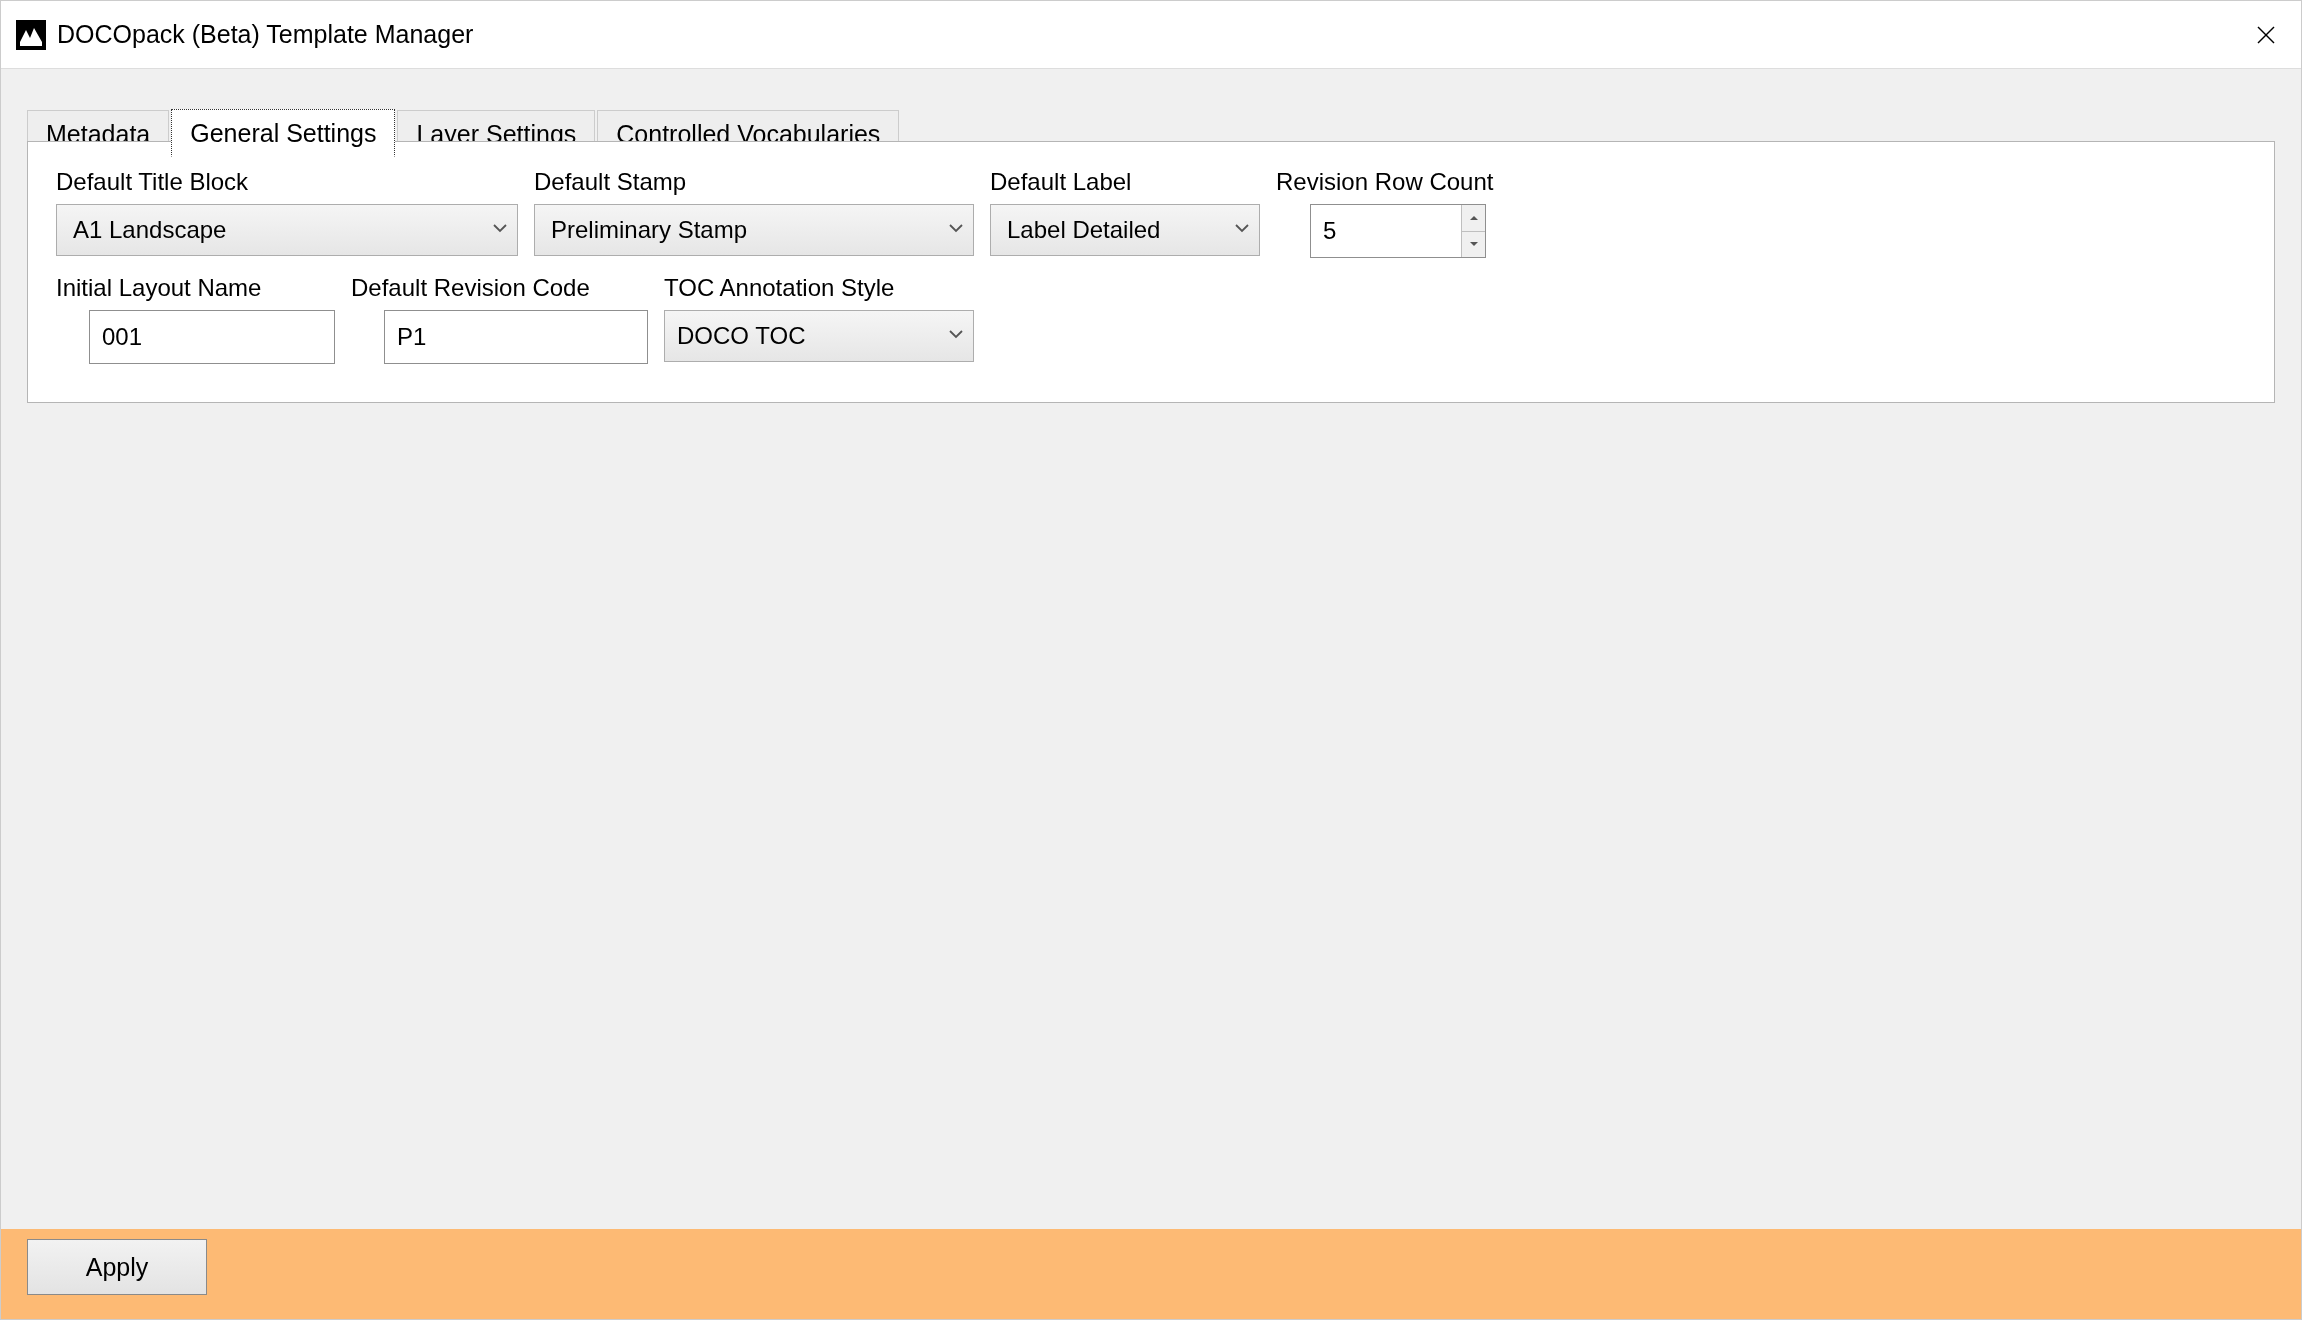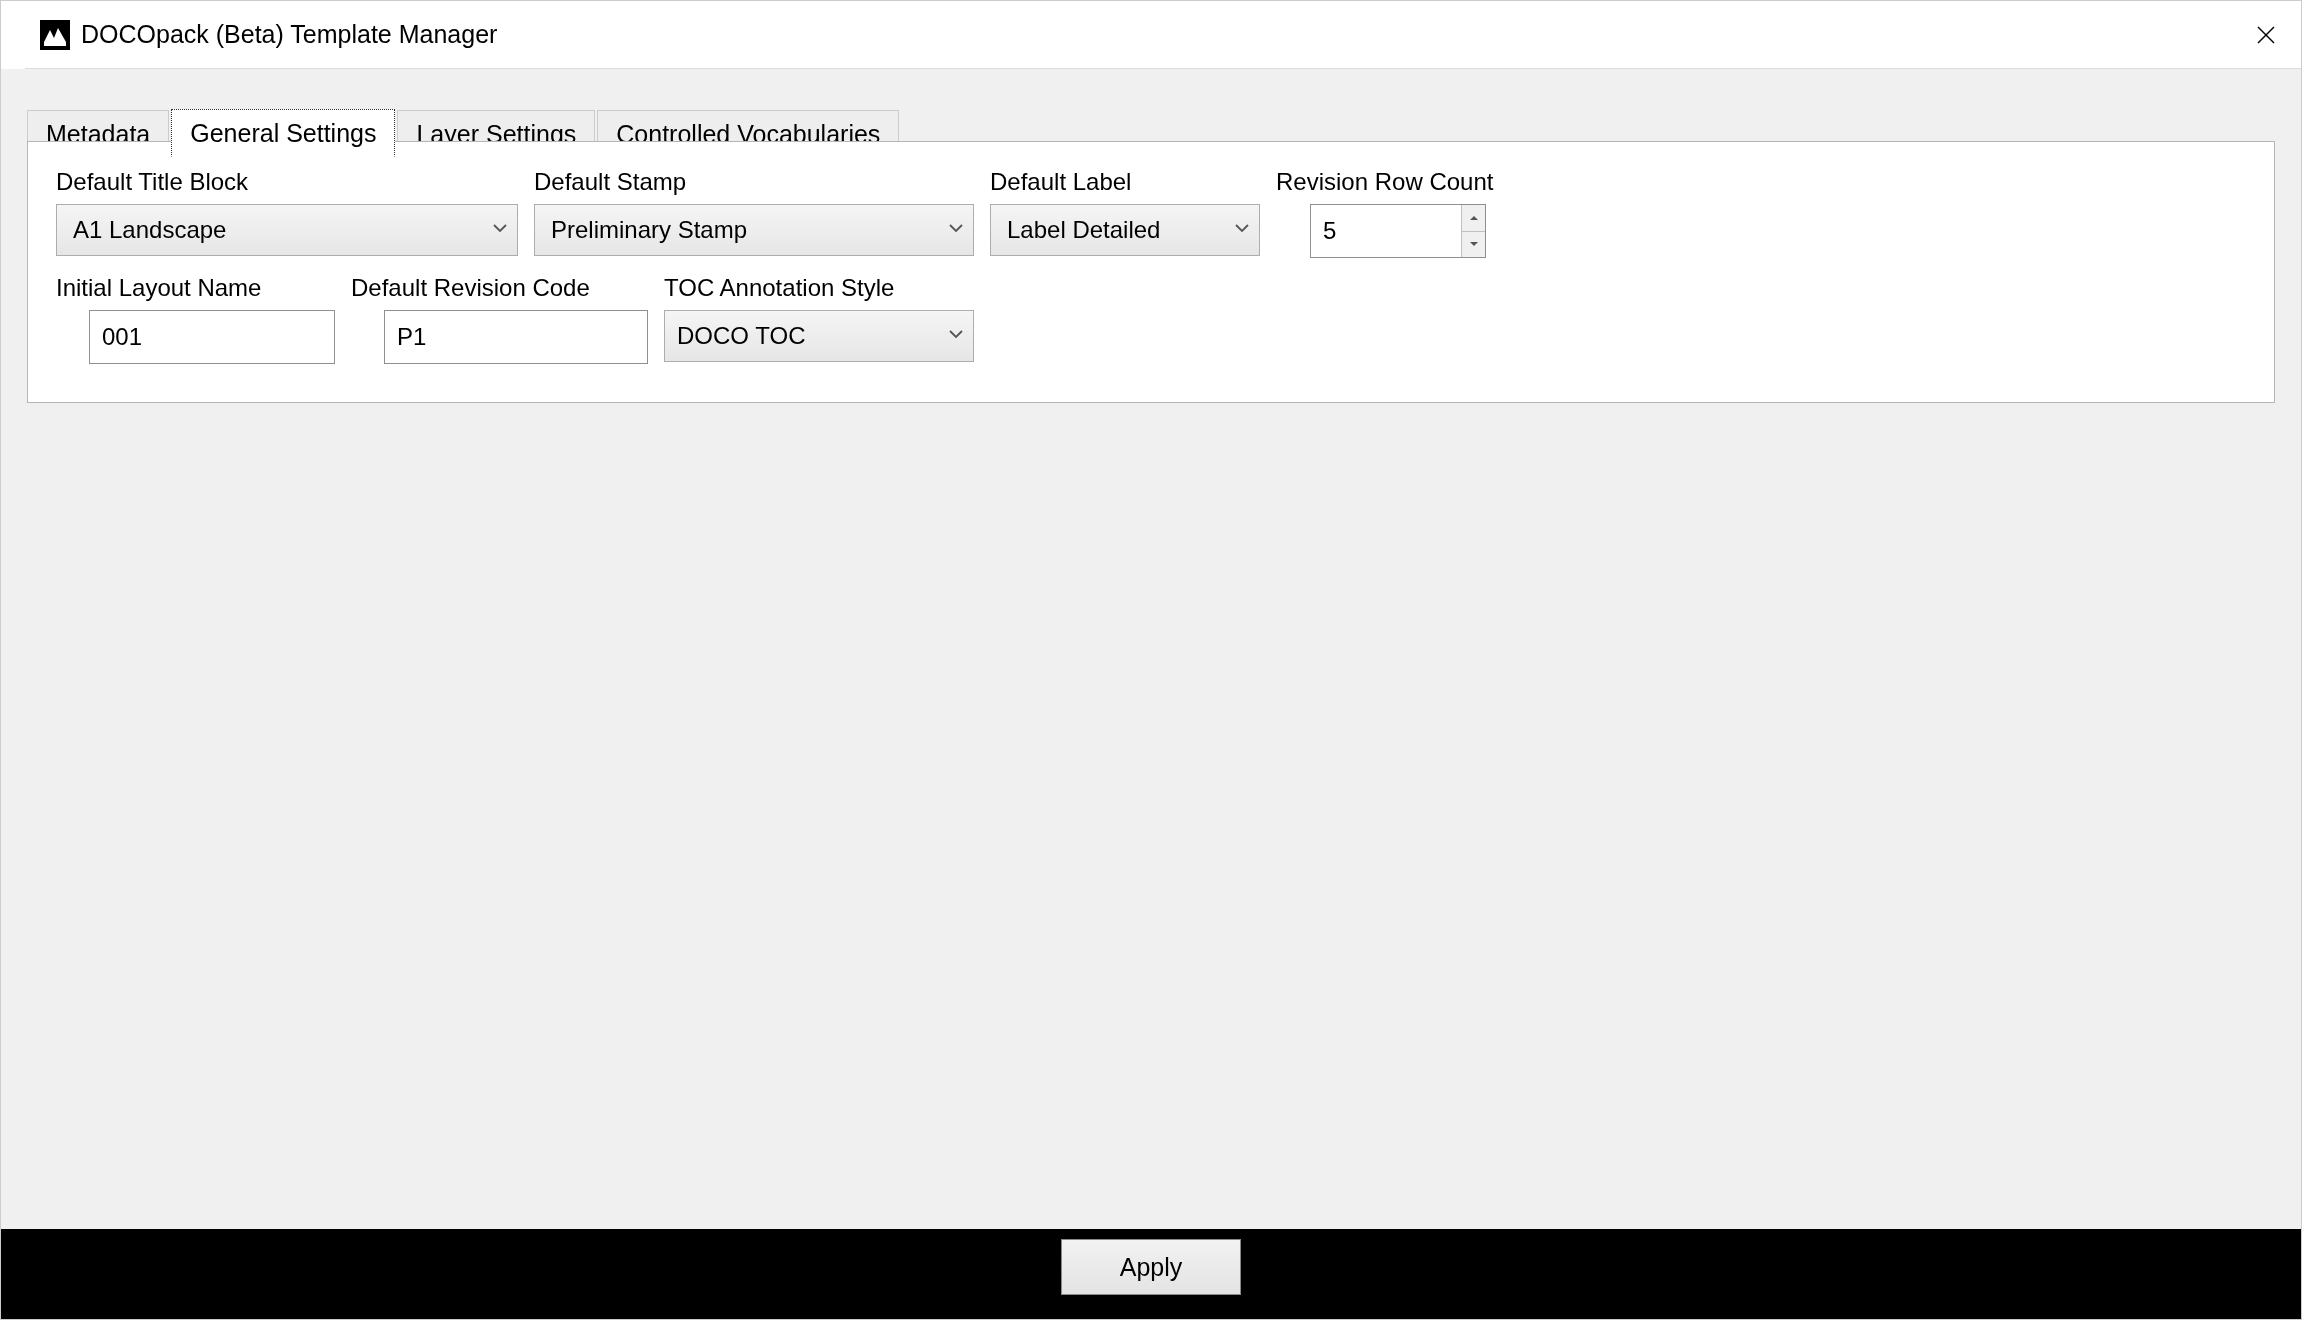--- a/index.html
+++ b/index.html
@@ -23,21 +23,20 @@
       flex-direction: column;
       border: 1px solid #ccc;
     }
     .titlebar {
       display: flex;
       align-items: center;
       height: 68px;
       padding: 0 0 0 14px;
       border-bottom: 1px solid #ddd;
       background: #ffffff;
-      margin-left: 24px;
     }
     .titlebar-icon {
       width: 32px;
       height: 32px;
       margin-right: 10px;
       display: inline-flex;
       align-items: center;
       justify-content: center;
     }
     .titlebar-title {
@@ -179,23 +178,23 @@
     .spinner-btn:first-child {
       border-bottom: 1px solid #bfbfbf;
     }
     .row {
       display: flex;
       gap: 16px;
       width: 100%;
     }
     .footer {
       padding: 10px 26px 24px 26px;
-      background: #000000;
-      display: flex;
-      justify-content: center;
+      background: #fdba74;
+      display: flex;
+      justify-content: flex-start;
     }
     .apply-btn {
       width: 180px;
       height: 56px;
       background: linear-gradient(#f2f2f2, #e3e3e3);
       border: 1px solid #8a8a8a;
       font-size: 25px;
       cursor: pointer;
       display: flex;
       align-items: center;

